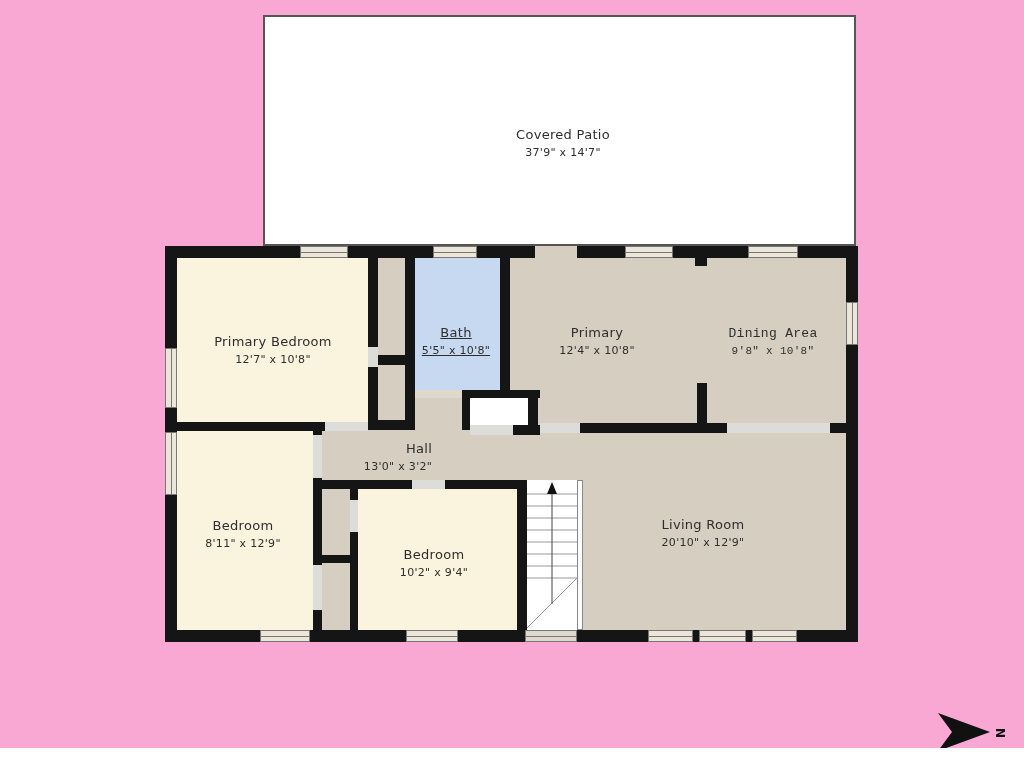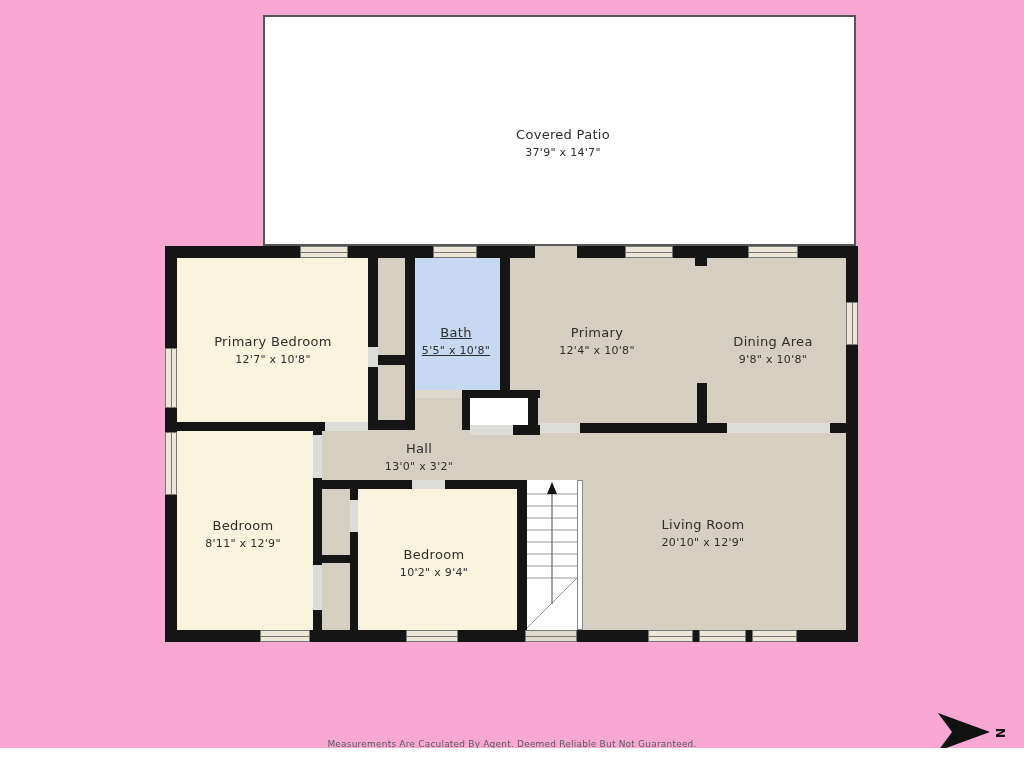--- a/index.html
+++ b/index.html
@@ -134,42 +134,41 @@
       <div class="dm">12'7" x 10'8"</div>
   </div>
   <div class="room-label" style="left:456px;top:325px;text-decoration:underline;">
     <div class="nm">Bath</div>
       <div class="dm">5'5" x 10'8"</div>
   </div>
   <div class="room-label" style="left:597px;top:325px;">
     <div class="nm">Primary</div>
       <div class="dm">12'4" x 10'8"</div>
   </div>
-  <div class="room-label" style="left:773px;top:334px;">
+  <div class="room-label" style="left:773px;top:326px;font-family:Liberation Mono, monospace;">
     <div class="nm">Dining Area</div>
       <div class="dm">9'8" x 10'8"</div>
   </div>
-  <div class="room-label" style="left:419px;top:441px;">
+  <div class="room-label" style="left:398px;top:441px;text-align:right;">
     <div class="nm">Hall</div>
       <div class="dm">13'0" x 3'2"</div>
   </div>
   <div class="room-label" style="left:243px;top:518px;">
     <div class="nm">Bedroom</div>
       <div class="dm">8'11" x 12'9"</div>
   </div>
   <div class="room-label" style="left:434px;top:547px;">
     <div class="nm">Bedroom</div>
       <div class="dm">10'2" x 9'4"</div>
   </div>
   <div class="room-label" style="left:703px;top:517px;">
     <div class="nm">Living Room</div>
       <div class="dm">20'10" x 12'9"</div>
   </div>
 
-  <div class="footer">Measurements Are Caculated By Agent. Deemed Reliable But Not Guaranteed.</div>
 
   <div class="abs" style="left:930px;top:705px;width:85px;height:55px;z-index:8;">
     <svg width="85" height="55" viewBox="0 0 85 55" xmlns="http://www.w3.org/2000/svg">
       <polygon points="8,8 60,27 8,46 22,27" fill="#111"></polygon>
       <text x="66" y="31" font-size="12" font-weight="bold" fill="#111" font-family="DejaVu Sans, sans-serif" transform="rotate(90 70 27)" id="compass-n">N</text>
     </svg>
   </div>
 
 </div>
 

